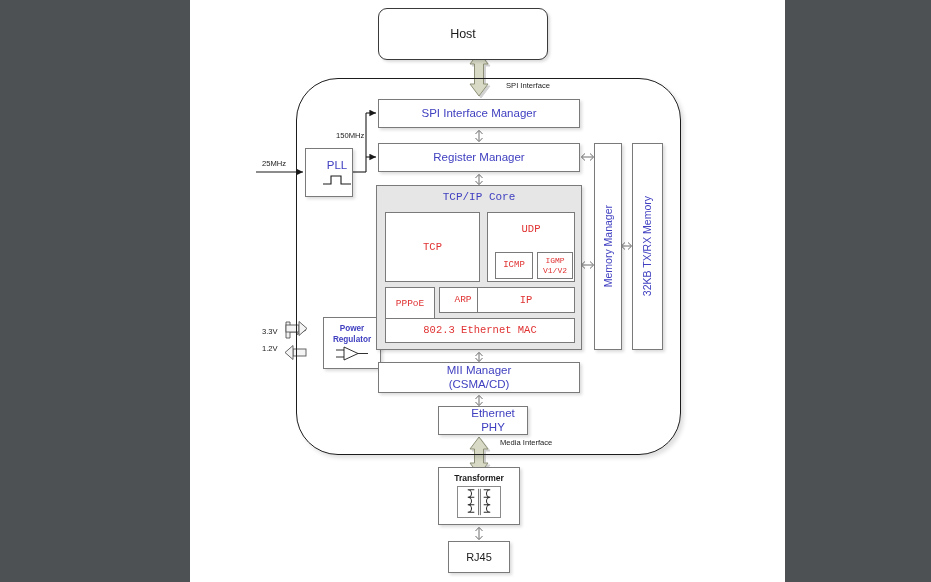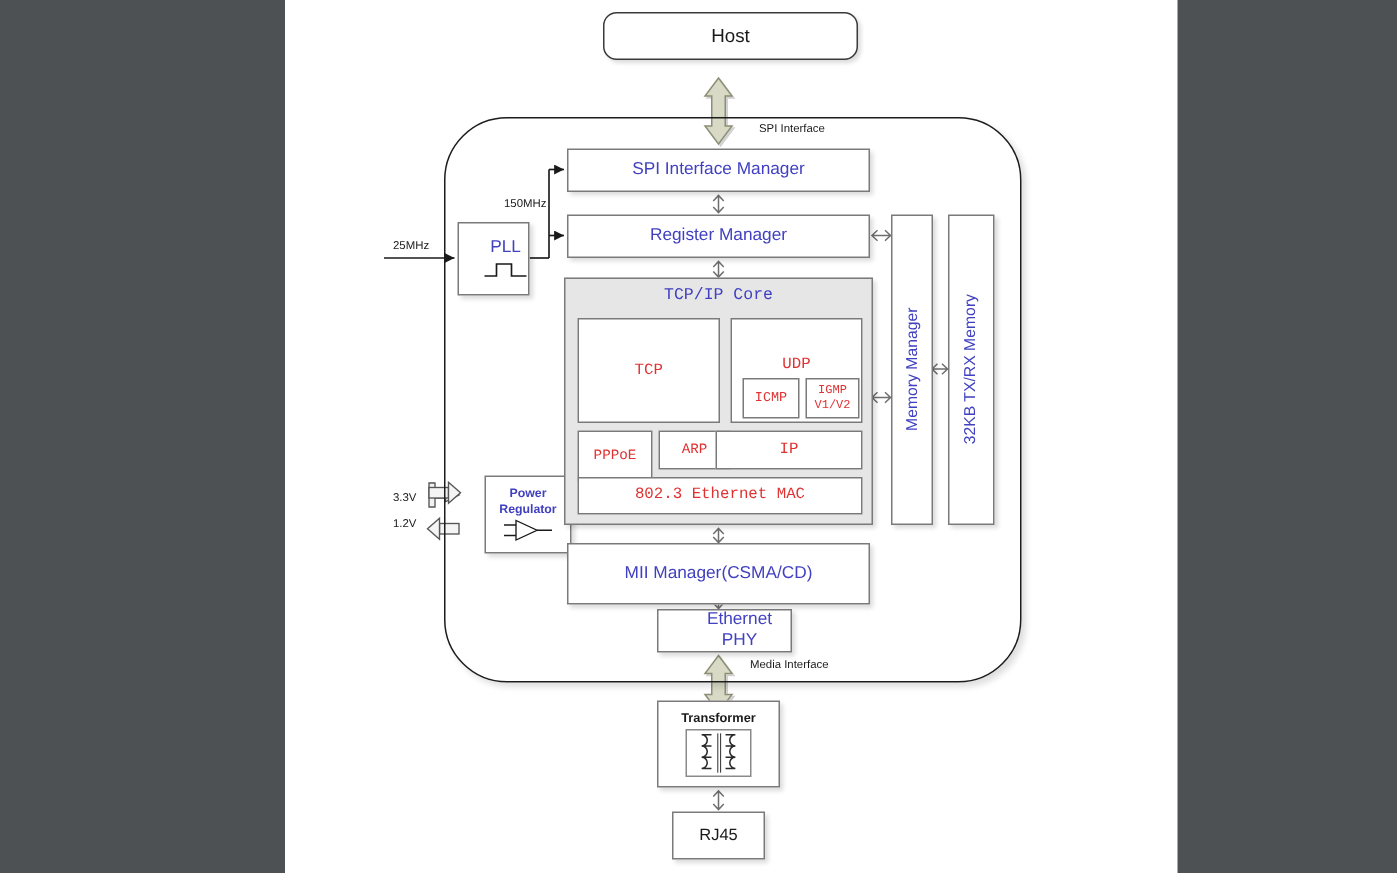--- a/index.html
+++ b/index.html
@@ -20,50 +20,50 @@
     text-align:center;
     line-height:1.15;
     box-shadow:2px 2px 3px rgba(0,0,0,0.14);
   }
   .blue { color:#4040c0; }
   .red  { color:#e03232; }
   .black{ color:#1a1a1a; }
 
   
   #host {
-    left:212px; top:8px; width:170px; height:32px;
+    left:188px; top:8px; width:170px; height:52px;
     border:1px solid #3a3a3a; border-radius:9px;
     font-size:12.5px; color:#1a1a1a;
   }
 
   
   #chip {
     position:absolute; left:106px; top:78px; width:385px; height:377px;
     border:1.2px solid #1c1c1c; border-radius:42px; background:transparent;
     box-shadow:3px 3px 4px rgba(0,0,0,0.13);
   }
 
   
   #spi-mgr   { left:188px; top:99px;  width:202px; height:29px; font-size:11.5px; }
   #reg-mgr   { left:188px; top:143px; width:202px; height:29px; font-size:11.5px; }
-  #mii-mgr   { left:188px; top:362px; width:202px; height:41px; font-size:11.5px; flex-direction:row; }
+  #mii-mgr   { left:188px; top:362px; width:202px; height:31px; font-size:11.5px; flex-direction:column; }
   #eth-phy   { left:248px; top:406px; width:90px;  height:29px; font-size:11.5px;padding-left:20px; }
 
   #pll { left:115px; top:148px; width:48px; height:49px; flex-direction:column; gap:2px; font-size:11.5px;padding-left:16px; }
   #pll .wave { width:30px; height:12px; }
 
   #pwr { left:118px; top:317px; width:58px; height:52px; flex-direction:column; gap:1px; font-size:8.2px; font-weight:bold;margin-left:15px; }
   #pwr .opamp { width:32px; height:17px; }
 
   
   #core { left:186px; top:185px; width:206px; height:165px; background:#e6e6e6; display:block;font-family:Liberation Mono, monospace; }
   #core .core-title { position:absolute; left:0; top:5px; width:100%; text-align:center; font-size:11px; }
 
   #tcp    { left:8px;  top:26px; width:95px;  height:70px; font-size:10.5px; }
-  #udp    { left:110px;top:26px; width:88px;  height:70px; font-size:10.5px; align-items:flex-start; padding-top:24px; }
+  #udp    { left:110px;top:26px; width:88px;  height:70px; font-size:10.5px; align-items:flex-start; padding-top:10px; }
   #icmp   { left:118px;top:66px; width:38px;  height:27px; font-size:9px; }
   #igmp   { left:160px;top:66px; width:36px;  height:27px; font-size:8px; flex-direction:column; }
   #pppoe  { left:8px;  top:101px;width:50px;  height:34px; font-size:9.5px; }
   #arp    { left:62px; top:101px;width:48px;  height:26px; font-size:9.5px; }
   #ip     { left:100px;top:101px;width:98px;  height:26px; font-size:10.5px; }
   #mac    { left:8px;  top:132px;width:190px; height:25px; font-size:10.5px; }
   #core .box { box-shadow:none; }
 
   
   #mem-mgr { left:404px; top:143px; width:28px;  height:207px; }

